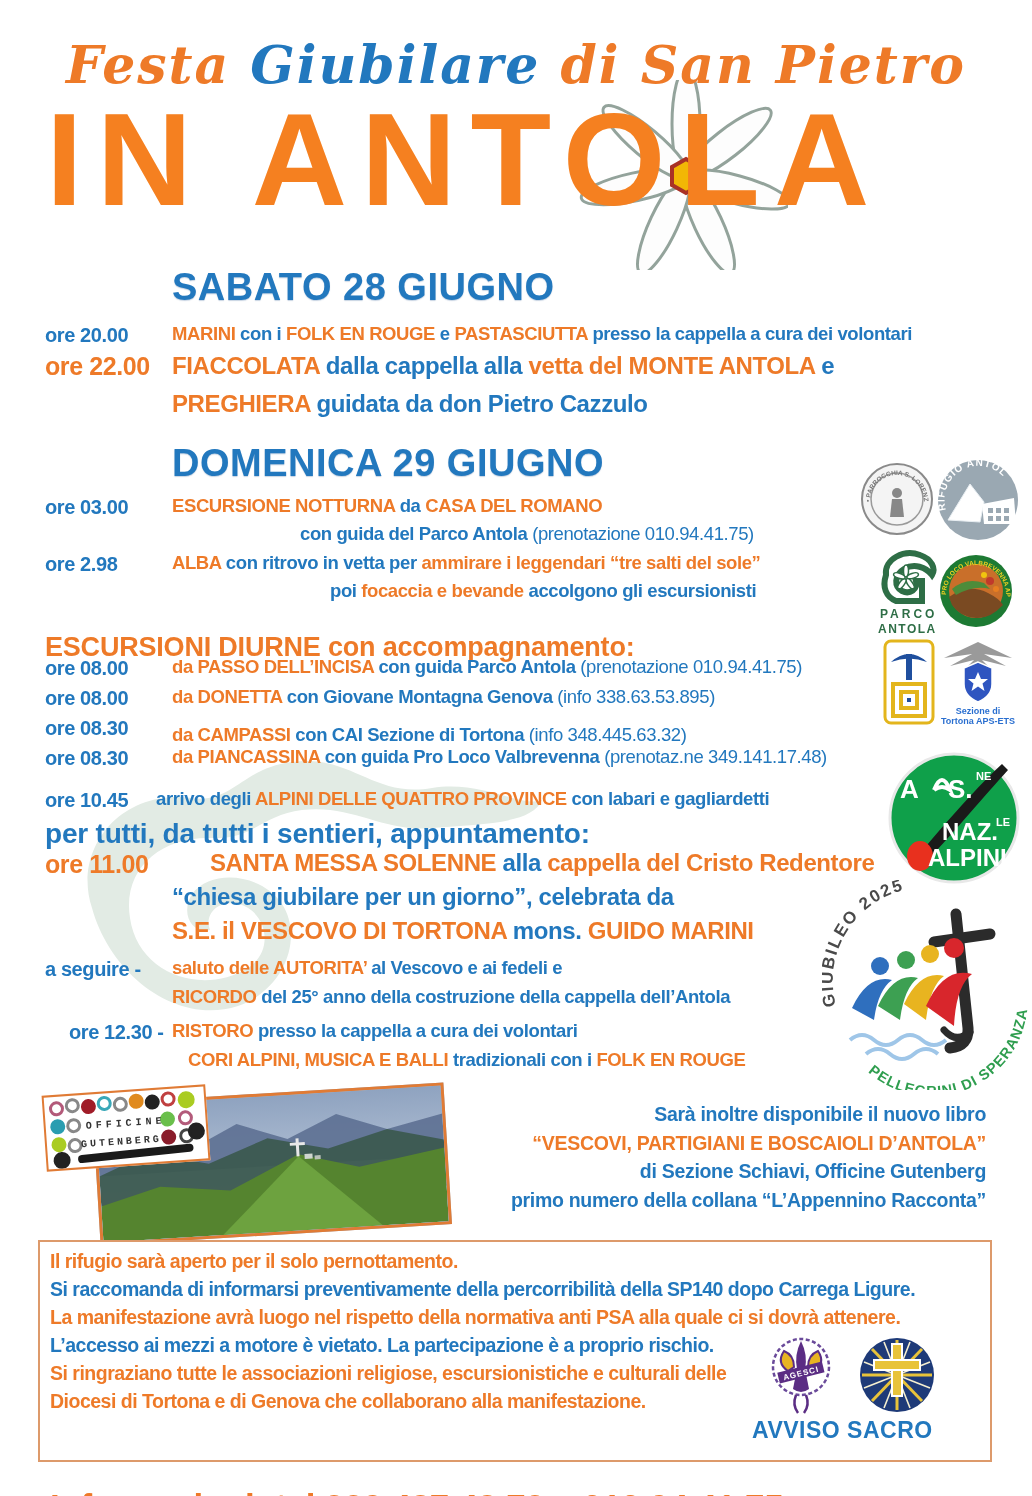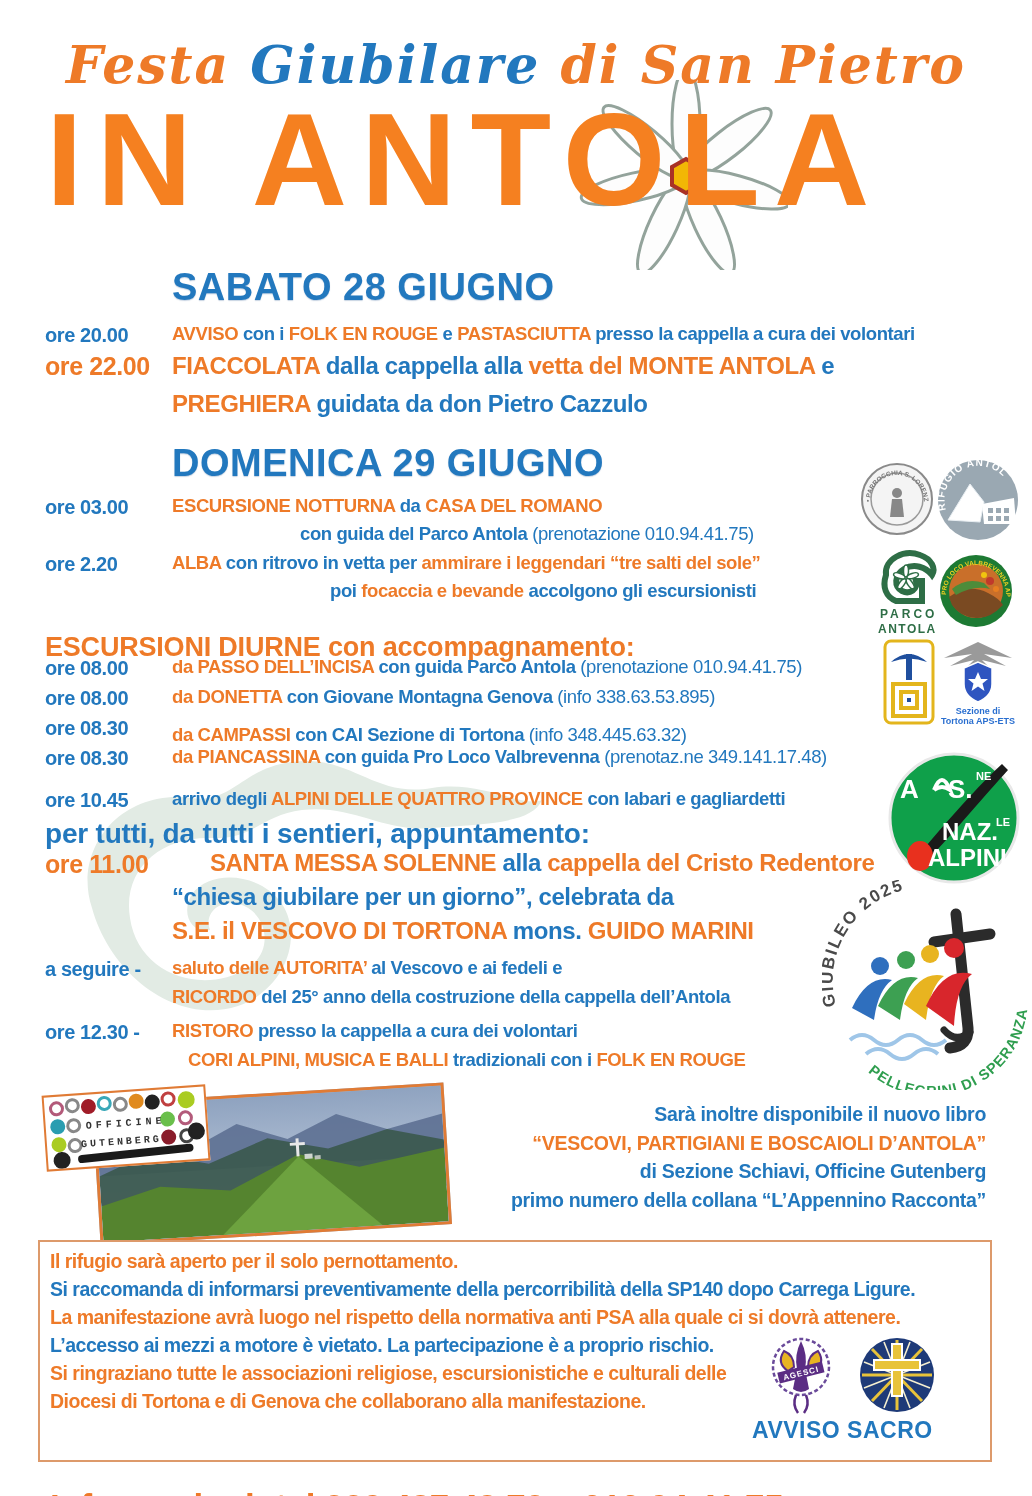--- a/index.html
+++ b/index.html
@@ -76,55 +76,55 @@
       </g>
       <polygon points="0,-17 14,-9 14,9 0,17 -14,9 -14,-9" fill="#f2b705" stroke="#a93226" stroke-width="4"></polygon>
     </g>
   </svg>
 
   <div id="script-title" class="line content"><span class="sg-o">Festa </span><span class="sg-b">Giubilare </span><span class="sg-o">di San Pietro</span></div>
   <div id="main-title" class="abs content">IN ANTOLA</div>
 
   <div class="line h-day content" style="left:172px;top:266px;">SABATO 28 GIUGNO</div>
   <div class="line t-time content" style="top:324px;">ore 20.00</div>
-  <div class="line t-body content" style="left:172px;top:323px;"><span class="sg-o">AVVISO</span><span class="sg-b"> con i </span><span class="sg-o">FOLK EN ROUGE</span><span class="sg-b"> e </span><span class="sg-o">PASTASCIUTTA</span><span class="sg-b"> presso la cappella a cura dei volontari</span></div>
+  <div class="line t-body content" style="left:172px;top:323px;"><span class="sg-o">MARINI</span><span class="sg-b"> con i </span><span class="sg-o">FOLK EN ROUGE</span><span class="sg-b"> e </span><span class="sg-o">PASTASCIUTTA</span><span class="sg-b"> presso la cappella a cura dei volontari</span></div>
   <div class="line t-time-big or sg-o content" style="top:352px;">ore 22.00</div>
   <div class="line t-big content" style="left:172px;top:352px;"><span class="sg-o">FIACCOLATA</span><span class="sg-b"> dalla cappella alla </span><span class="sg-o">vetta del MONTE ANTOLA</span><span class="sg-b"> e</span></div>
   <div class="line t-big content" style="left:172px;top:390px;"><span class="sg-o">PREGHIERA</span><span class="sg-b"> guidata da don Pietro Cazzulo</span></div>
 
   <div class="line h-day content" style="left:172px;top:442px;">DOMENICA 29 GIUGNO</div>
   <div class="line t-time content" style="top:496px;">ore 03.00</div>
   <div class="line t-body content" style="left:172px;top:495px;"><span class="sg-o">ESCURSIONE NOTTURNA</span><span class="sg-b"> da </span><span class="sg-o">CASA DEL ROMANO</span></div>
   <div class="line t-body content" style="left:300px;top:523px;"><span class="sg-b">con guida del Parco Antola </span><span class="sg-br">(prenotazione 010.94.41.75)</span></div>
-  <div class="line t-time content" style="top:553px;">ore 2.20</div>
+  <div class="line t-time content" style="top:553px;">ore 2.98</div>
   <div class="line t-body content" style="left:172px;top:552px;"><span class="sg-o">ALBA</span><span class="sg-b"> con ritrovo in vetta per </span><span class="sg-o">ammirare i leggendari “tre salti del sole”</span></div>
   <div class="line t-body content" style="left:330px;top:580px;"><span class="sg-b">poi </span><span class="sg-o">focaccia e bevande</span><span class="sg-b"> accolgono gli escursionisti</span></div>
 
   <div class="line h-orange content" style="left:45px;top:614px;margin-top:18px;">ESCURSIONI DIURNE con accompagnamento:</div>
   <div class="line t-time content" style="top:657px;">ore 08.00</div>
   <div class="line t-body content" style="left:172px;top:656px;"><span class="sg-o">da PASSO DELL’INCISA</span><span class="sg-b"> con guida Parco Antola </span><span class="sg-br">(prenotazione 010.94.41.75)</span></div>
   <div class="line t-time content" style="top:687px;">ore 08.00</div>
   <div class="line t-body content" style="left:172px;top:686px;"><span class="sg-o">da DONETTA</span><span class="sg-b"> con Giovane Montagna Genova </span><span class="sg-br">(info 338.63.53.895)</span></div>
   <div class="line t-time content" style="top:717px;">ore 08.30</div>
   <div class="line t-body content" style="left:172px;top:724px;"><span class="sg-o">da CAMPASSI</span><span class="sg-b"> con CAI Sezione di Tortona </span><span class="sg-br">(info 348.445.63.32)</span></div>
   <div class="line t-time content" style="top:747px;">ore 08.30</div>
   <div class="line t-body content" style="left:172px;top:746px;"><span class="sg-o">da PIANCASSINA</span><span class="sg-b"> con guida Pro Loco Valbrevenna </span><span class="sg-br">(prenotaz.ne 349.141.17.48)</span></div>
   <div class="line t-time content" style="top:789px;">ore 10.45</div>
-  <div class="line t-body content" style="left:172px;top:788px;text-align:center;"><span class="sg-b">arrivo degli </span><span class="sg-o">ALPINI DELLE QUATTRO PROVINCE</span><span class="sg-b"> con labari e gagliardetti</span></div>
+  <div class="line t-body content" style="left:156px;top:788px;text-align:center;"><span class="sg-b">arrivo degli </span><span class="sg-o">ALPINI DELLE QUATTRO PROVINCE</span><span class="sg-b"> con labari e gagliardetti</span></div>
 
   <div class="line h-blue content" style="left:45px;top:818px;">per tutti, da tutti i sentieri, appuntamento:</div>
   <div class="line t-time-big sg-o content" style="top:850px;">ore 11.00</div>
   <div class="line t-big content" style="left:172px;top:849px;margin-left:38px;"><span class="sg-o">SANTA MESSA SOLENNE</span><span class="sg-b"> alla </span><span class="sg-o">cappella del Cristo Redentore</span></div>
   <div class="line t-big content" style="left:172px;top:883px;"><span class="sg-b">“chiesa giubilare per un giorno”, celebrata da</span></div>
   <div class="line t-big content" style="left:172px;top:917px;"><span class="sg-o">S.E. il VESCOVO DI TORTONA</span><span class="sg-b"> mons. </span><span class="sg-o">GUIDO MARINI</span></div>
 
   <div class="line t-time content" style="top:958px;">a seguire -</div>
   <div class="line t-body content" style="left:172px;top:957px;"><span class="sg-o">saluto delle AUTORITA’</span><span class="sg-b"> al Vescovo e ai fedeli e</span></div>
   <div class="line t-body content" style="left:172px;top:986px;"><span class="sg-o">RICORDO</span><span class="sg-b"> del 25° anno della costruzione della cappella dell’Antola</span></div>
-  <div class="line t-time content" style="top:1021px;">ore 12.30 -</div>
+  <div class="line t-time content" style="top:1021px;margin-left:24px;">ore 12.30 -</div>
   <div class="line t-body content" style="left:172px;top:1020px;"><span class="sg-o">RISTORO</span><span class="sg-b"> presso la cappella a cura dei volontari</span></div>
   <div class="line t-body content" style="left:172px;top:1049px;margin-left:16px;"><span class="sg-o">CORI ALPINI, MUSICA E BALLI</span><span class="sg-b"> tradizionali con i </span><span class="sg-o">FOLK EN ROUGE</span></div>
 
   <div id="book-block" class="content">
     <div><span class="sg-b">Sarà inoltre disponibile il nuovo libro</span></div>
     <div><span class="sg-o">“VESCOVI, PARTIGIANI E BOSCAIOLI D’ANTOLA”</span></div>
     <div><span class="sg-b">di Sezione Schiavi, Officine Gutenberg</span></div>
     <div><span class="sg-b">primo numero della collana “L’Appennino Racconta”</span></div>
   </div>
 

